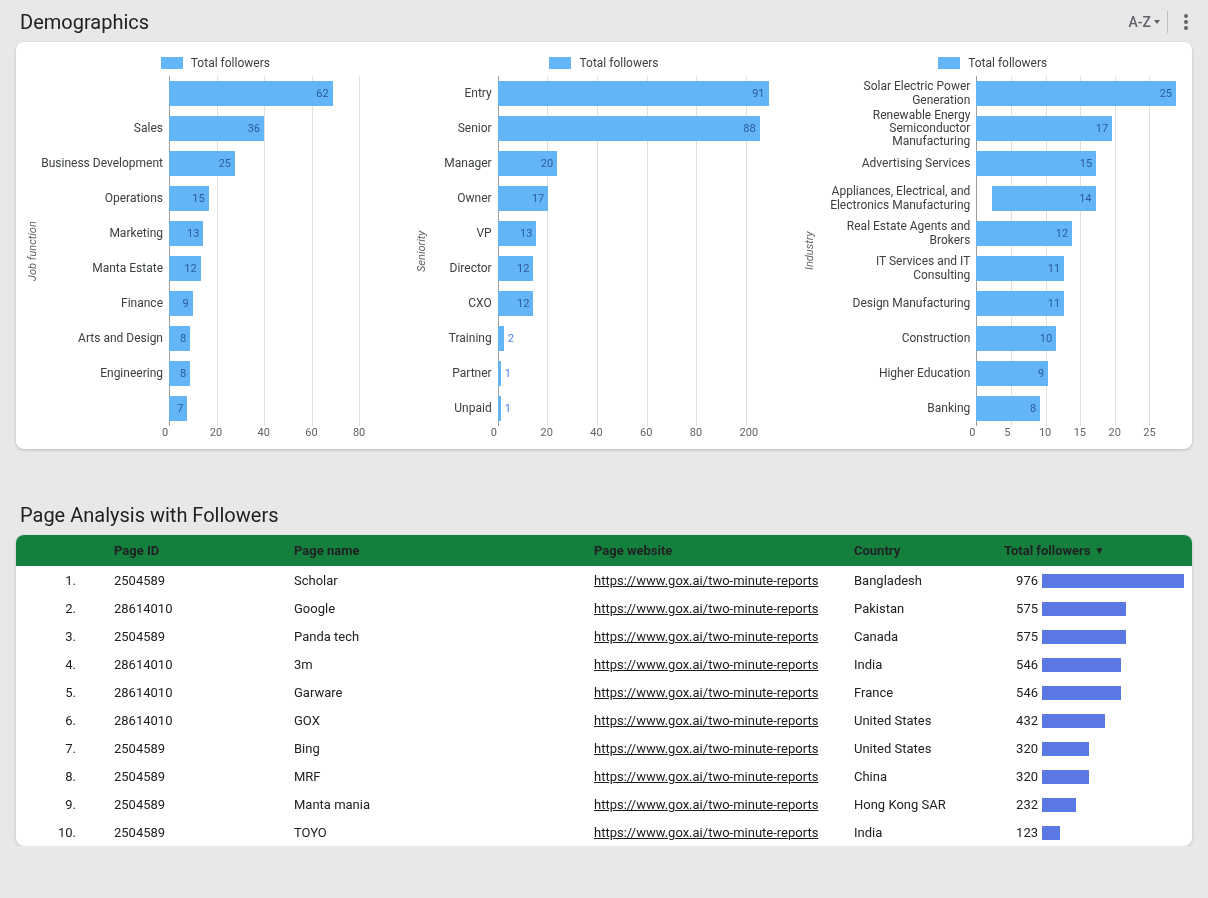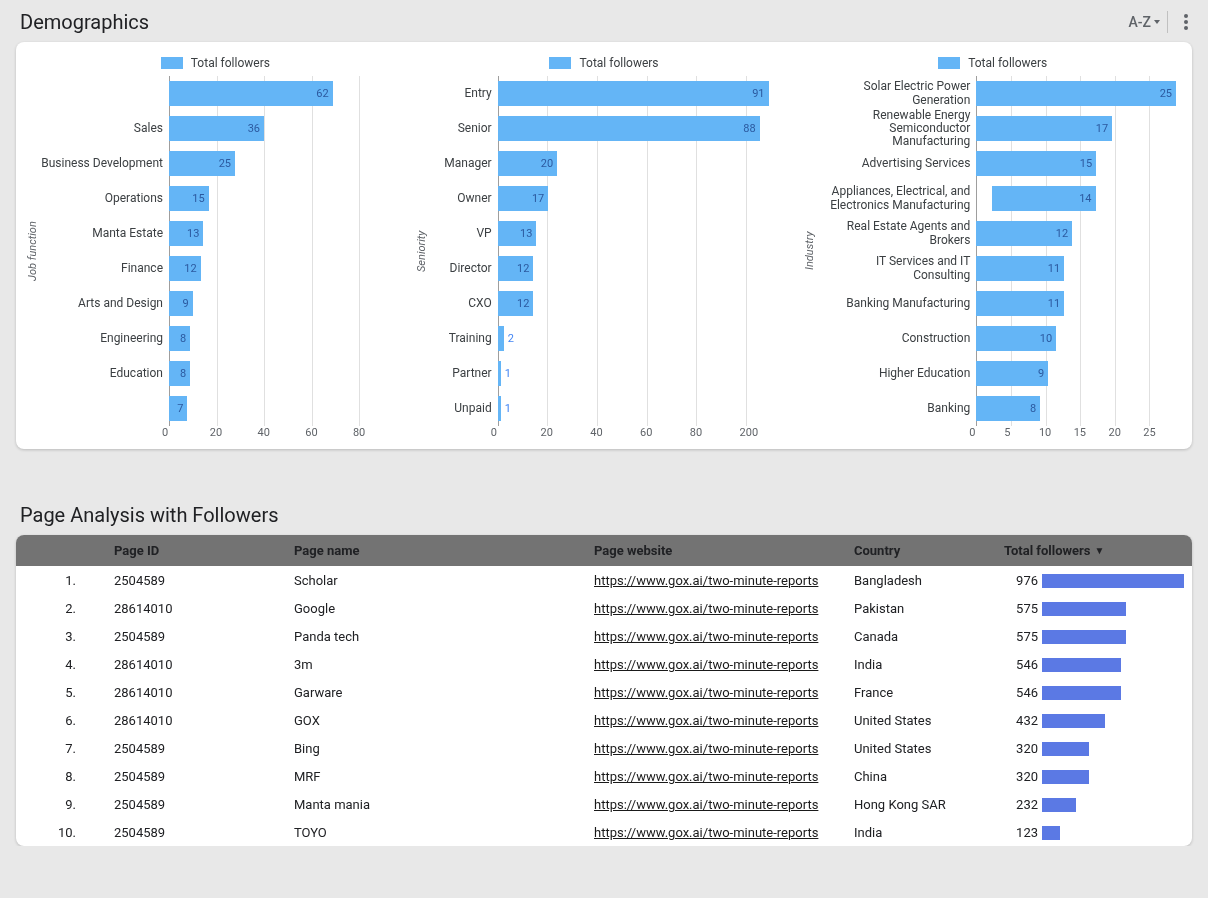--- a/index.html
+++ b/index.html
@@ -78,21 +78,21 @@
   .x-ticks { display:flex; margin-left: var(--left-pad, 0); }
   .x-tick { flex:1; font-size:11px; color:#5f6368; text-align:left; position:relative; left:-6px; }
   .section-gap { height: 44px; }
   .table-card {
     background:#fff;
     border-radius:8px;
     box-shadow: 0 1px 3px rgba(0,0,0,0.2);
     overflow:hidden;
   }
   .thead {
-    display:flex; background:#737373; font-weight:700; font-size:13px;
+    display:flex; background:#15803d; font-weight:700; font-size:13px;
     padding: 8px 0;
   }
   .tcell { padding: 0 8px; box-sizing:border-box; }
   .c-idx { width:90px; text-align:right; padding-right:30px; }
   .c-pid { width:180px; }
   .c-name { width:300px; }
   .c-web { width:260px; }
   .c-country { width:150px; }
   .c-followers { flex:1; display:flex; align-items:center; }
   .sort-ind { margin-left:4px; font-size:10px; }
@@ -131,25 +131,25 @@
           <div class="legend">
             <span class="legend-swatch"></span>
             <span>Total followers</span>
           </div>
           <div class="chart-body" style="height: 350px;">
             <div class="axis-title">Job function</div>
             <div class="cat-labels" style="width: 130px;">
               <div class="cat-label" style="height: 35px;">Sales</div>
               <div class="cat-label" style="height: 35px;">Business Development</div>
               <div class="cat-label" style="height: 35px;">Operations</div>
+              <div class="cat-label" style="height: 35px;">Marketing</div>
               <div class="cat-label" style="height: 35px;">Manta Estate</div>
               <div class="cat-label" style="height: 35px;">Finance</div>
               <div class="cat-label" style="height: 35px;">Arts and Design</div>
               <div class="cat-label" style="height: 35px;">Engineering</div>
-              <div class="cat-label" style="height: 35px;">Education</div>
             </div>
             <div class="plot">
               <div class="grid">
                 <div class="grid-col"></div>
                 <div class="grid-col"></div>
                 <div class="grid-col"></div>
                 <div class="grid-col"></div>
                 <div class="grid-col"></div>
               </div>
               <div class="bars">
@@ -312,21 +312,21 @@
           </div>
           <div class="chart-body" style="height: 350px;">
             <div class="axis-title">Industry</div>
             <div class="cat-labels" style="width: 160px;">
               <div class="cat-label" style="height: 35px;">Solar Electric Power Generation</div>
               <div class="cat-label" style="height: 35px;">Renewable Energy Semiconductor Manufacturing</div>
               <div class="cat-label" style="height: 35px;">Advertising Services</div>
               <div class="cat-label" style="height: 35px;">Appliances, Electrical, and Electronics Manufacturing</div>
               <div class="cat-label" style="height: 35px;">Real Estate Agents and Brokers</div>
               <div class="cat-label" style="height: 35px;">IT Services and IT Consulting</div>
-              <div class="cat-label" style="height: 35px;">Banking Manufacturing</div>
+              <div class="cat-label" style="height: 35px;">Design Manufacturing</div>
               <div class="cat-label" style="height: 35px;">Construction</div>
               <div class="cat-label" style="height: 35px;">Higher Education</div>
               <div class="cat-label" style="height: 35px;">Banking</div>
             </div>
             <div class="plot">
               <div class="grid">
                 <div class="grid-col"></div>
                 <div class="grid-col"></div>
                 <div class="grid-col"></div>
                 <div class="grid-col"></div>

